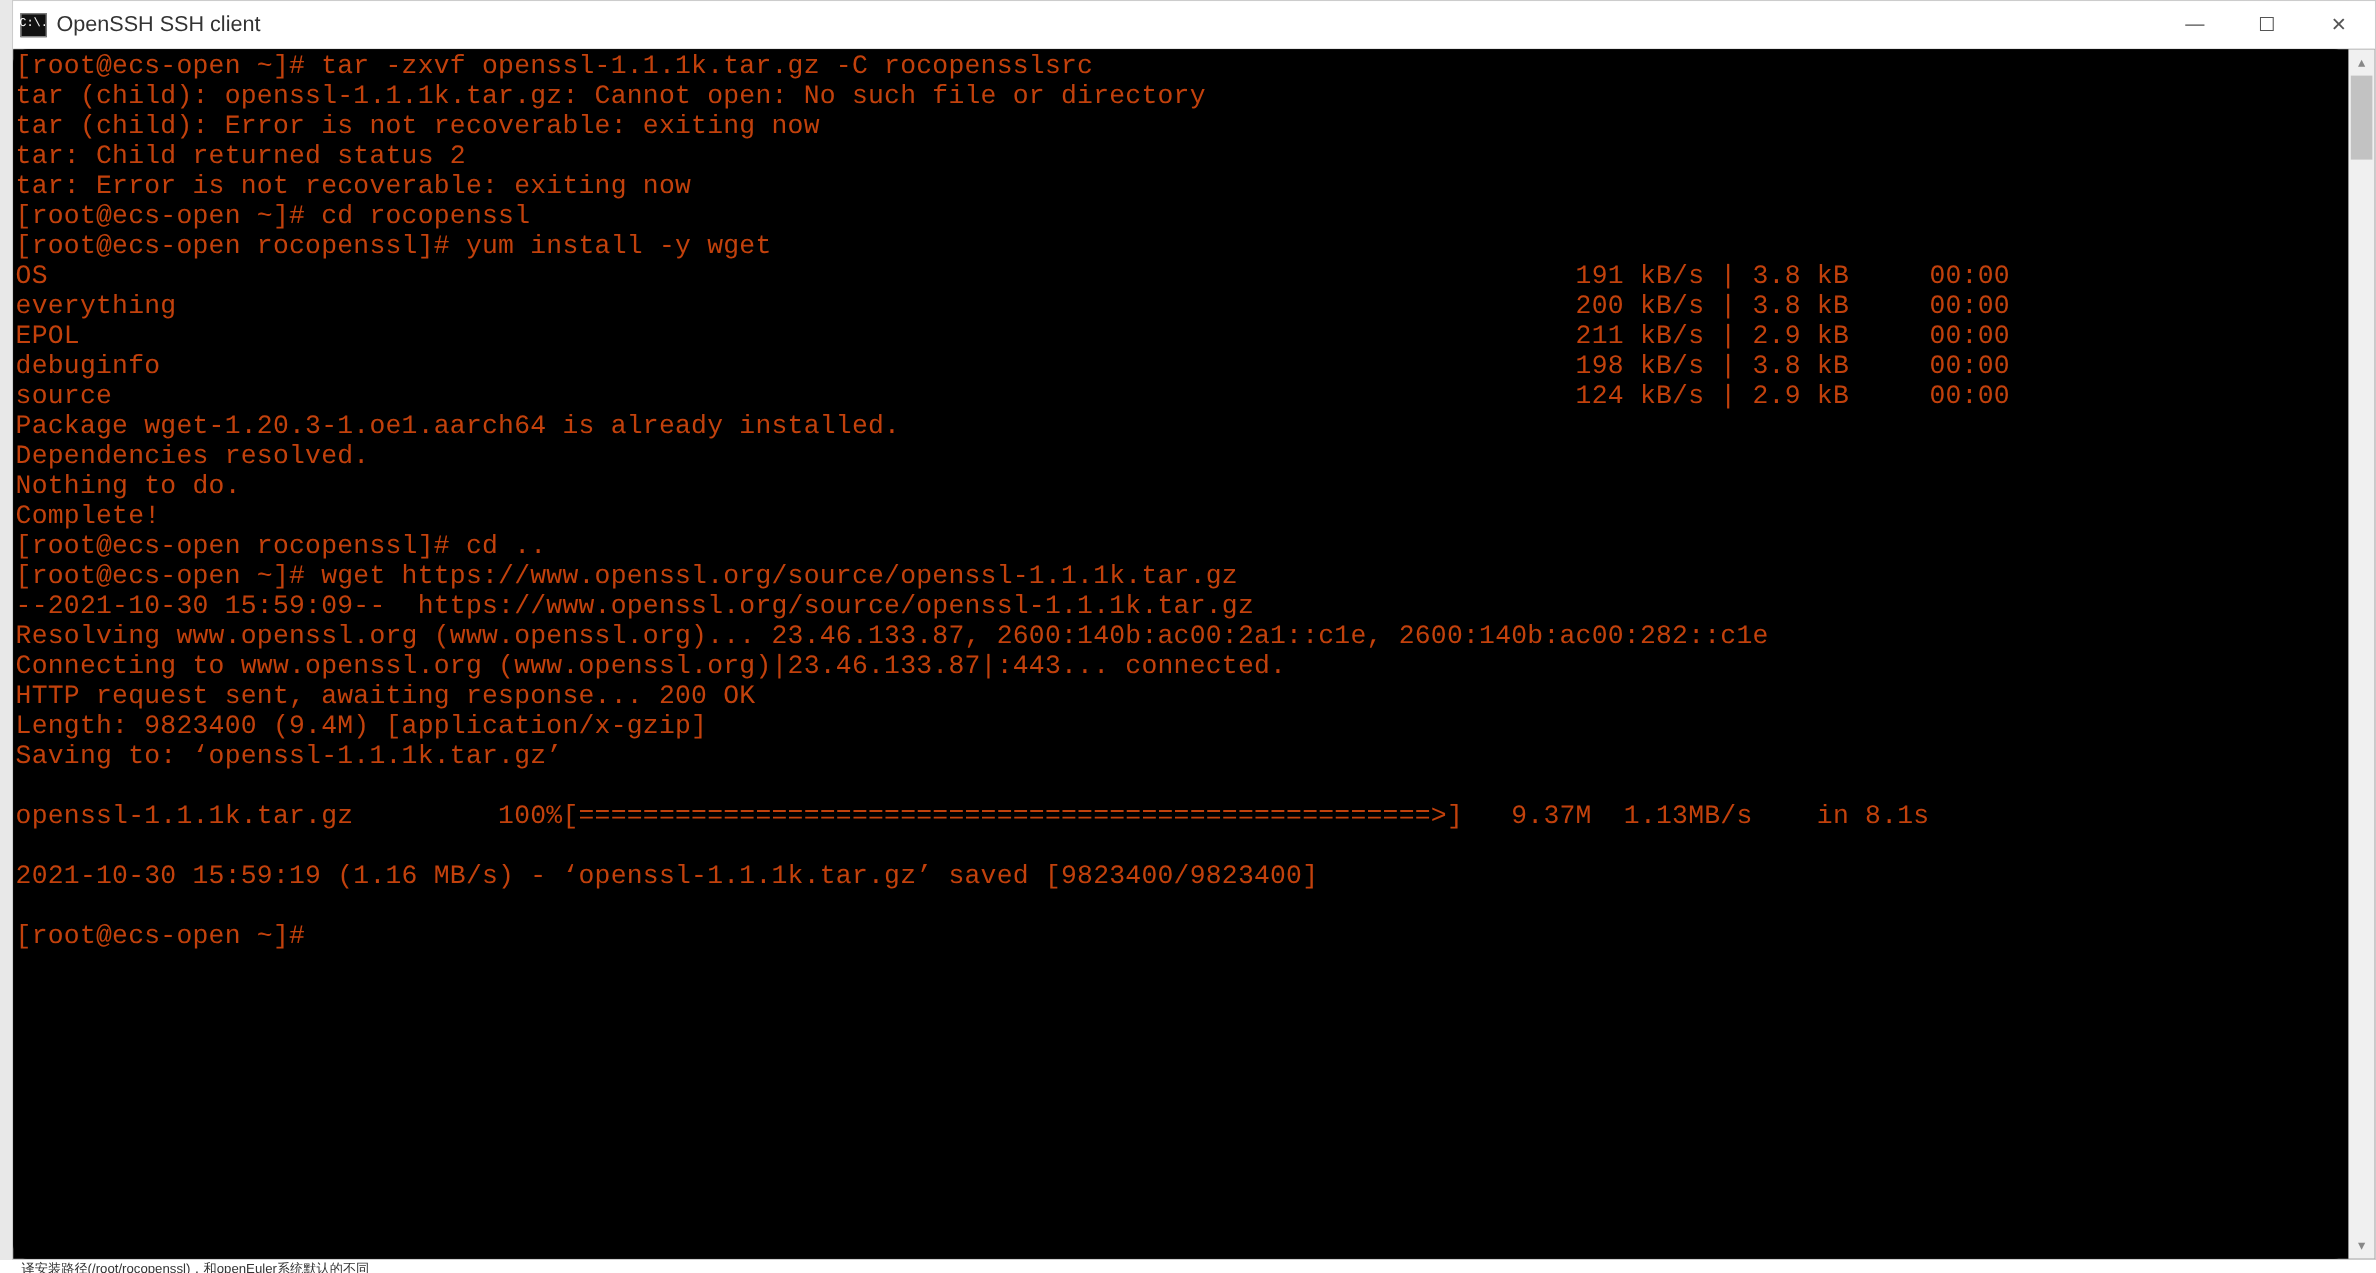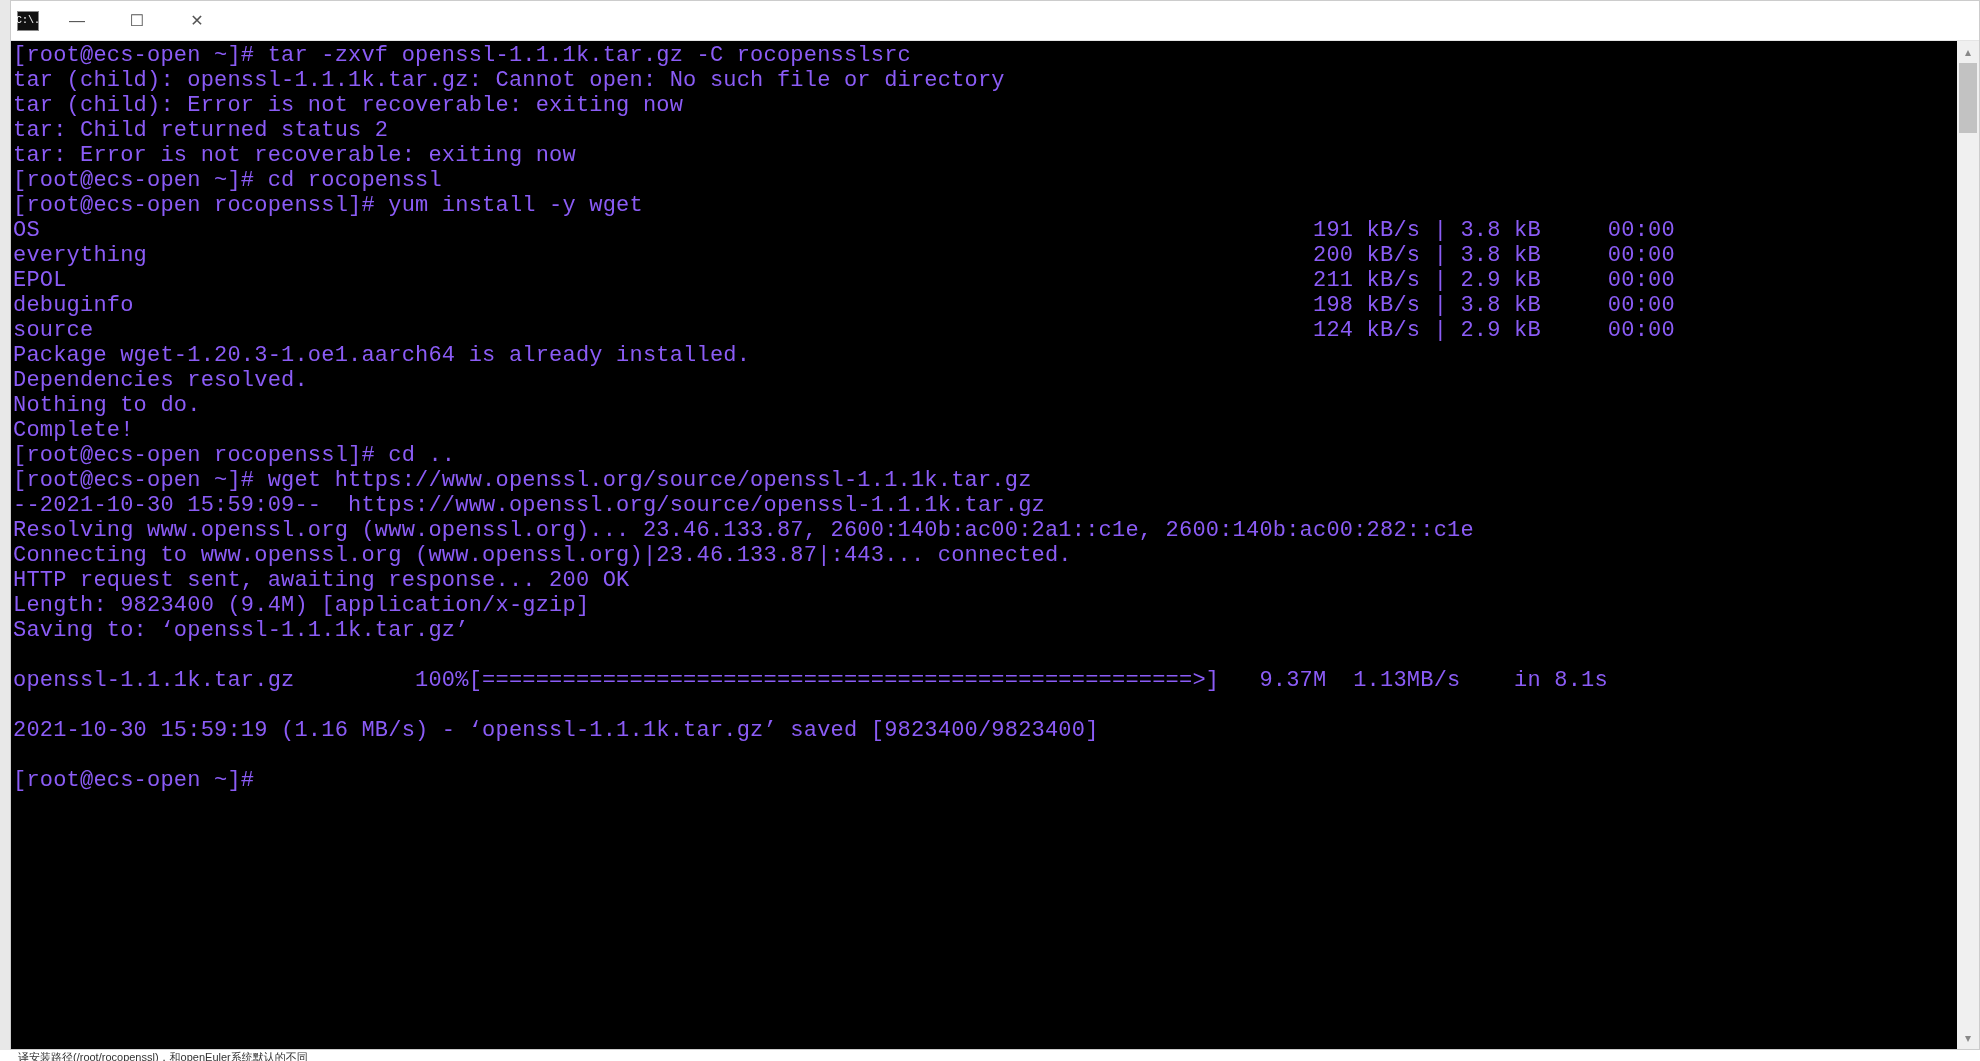--- a/index.html
+++ b/index.html
@@ -69,21 +69,21 @@
   }
   .terminal-wrap {
     flex: 1;
     position: relative;
     background: #000;
     display: flex;
   }
   .terminal {
     flex: 1;
     background: #000;
-    color: #8b5cf6;
+    color: #c2410c;
     font-family: "NSimSun","SimSun","Courier New", monospace;
     font-size: 22px;
     line-height: 25px;
     white-space: pre;
     padding: 2px 0 2px 2px;
     overflow: hidden;
     letter-spacing: 0.2px;
     border-radius: 12px;
   }
   .scrollbar {
@@ -120,20 +120,21 @@
   }
 </style>
 </head>
 <body>
 
 <div class="left-gutter"></div>
 
 <div class="window">
   <div class="titlebar">
     <div class="title-icon">C:\.</div>
+    <div class="title-text">OpenSSH SSH client</div>
     <div class="win-controls">
       <div class="win-btn">—</div>
       <div class="win-btn">☐</div>
       <div class="win-btn close">✕</div>
     </div>
   </div>
   <div class="terminal-wrap">
     <div class="terminal" id="terminal">[root@ecs-open ~]# tar -zxvf openssl-1.1.1k.tar.gz -C rocopensslsrc
 tar (child): openssl-1.1.1k.tar.gz: Cannot open: No such file or directory
 tar (child): Error is not recoverable: exiting now

